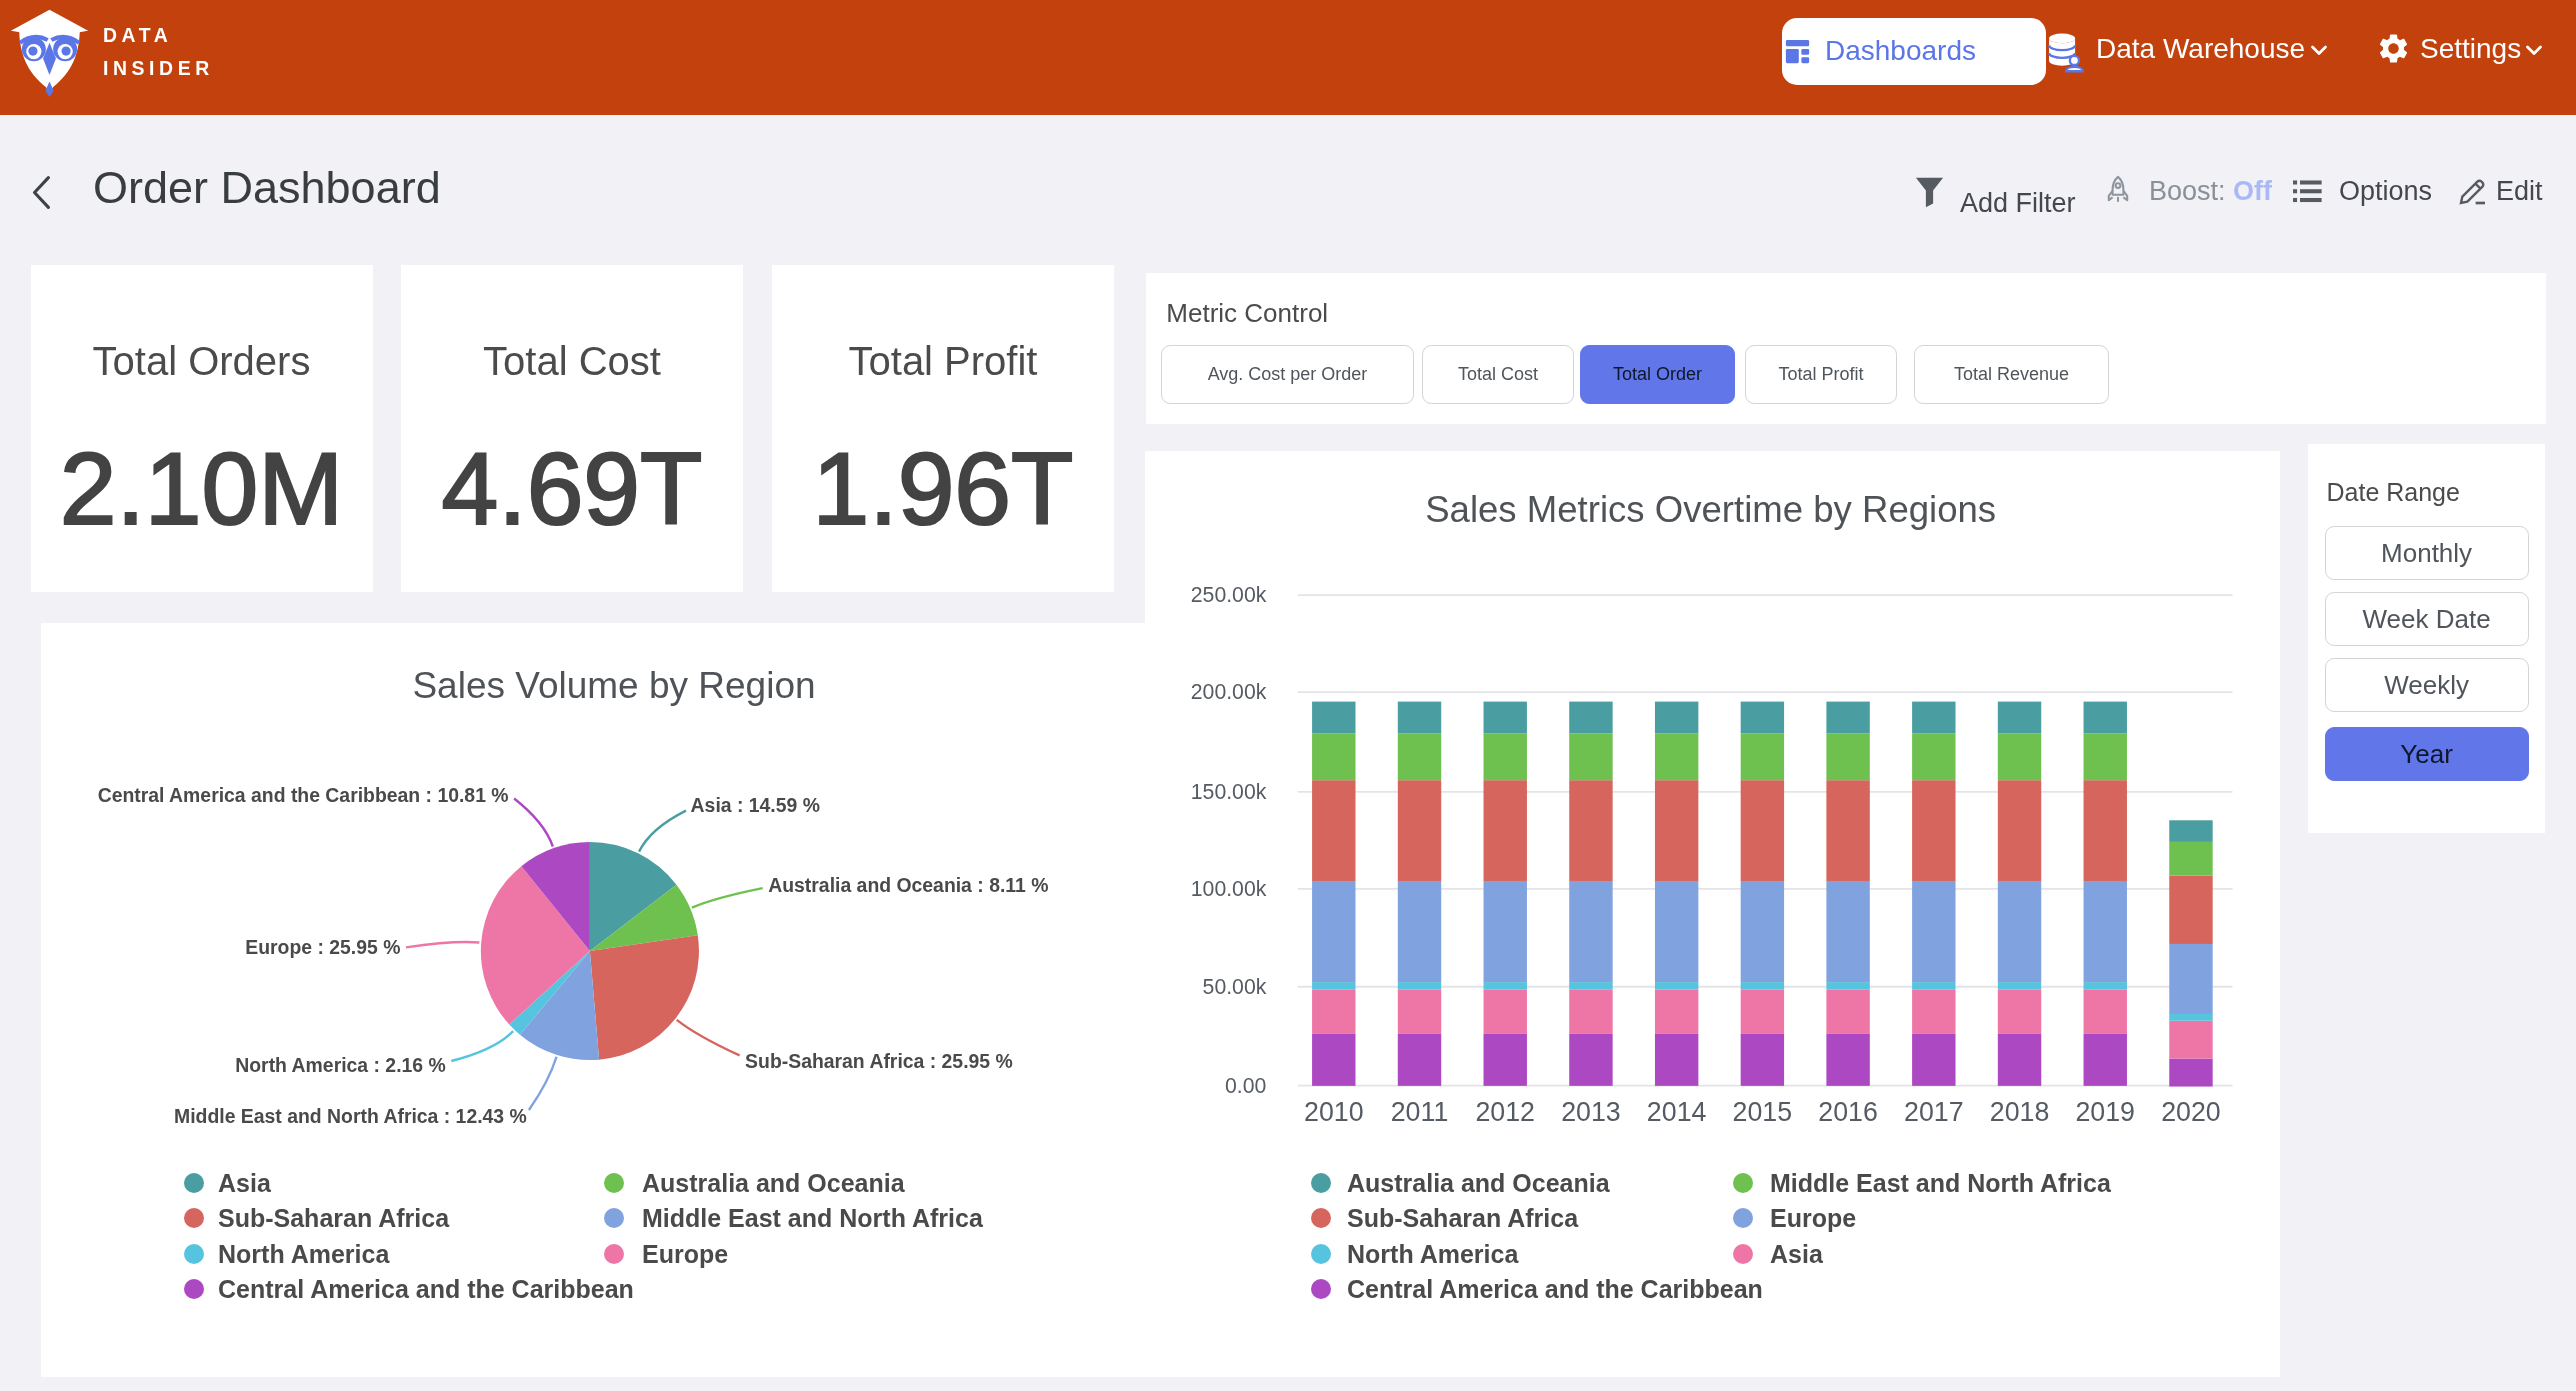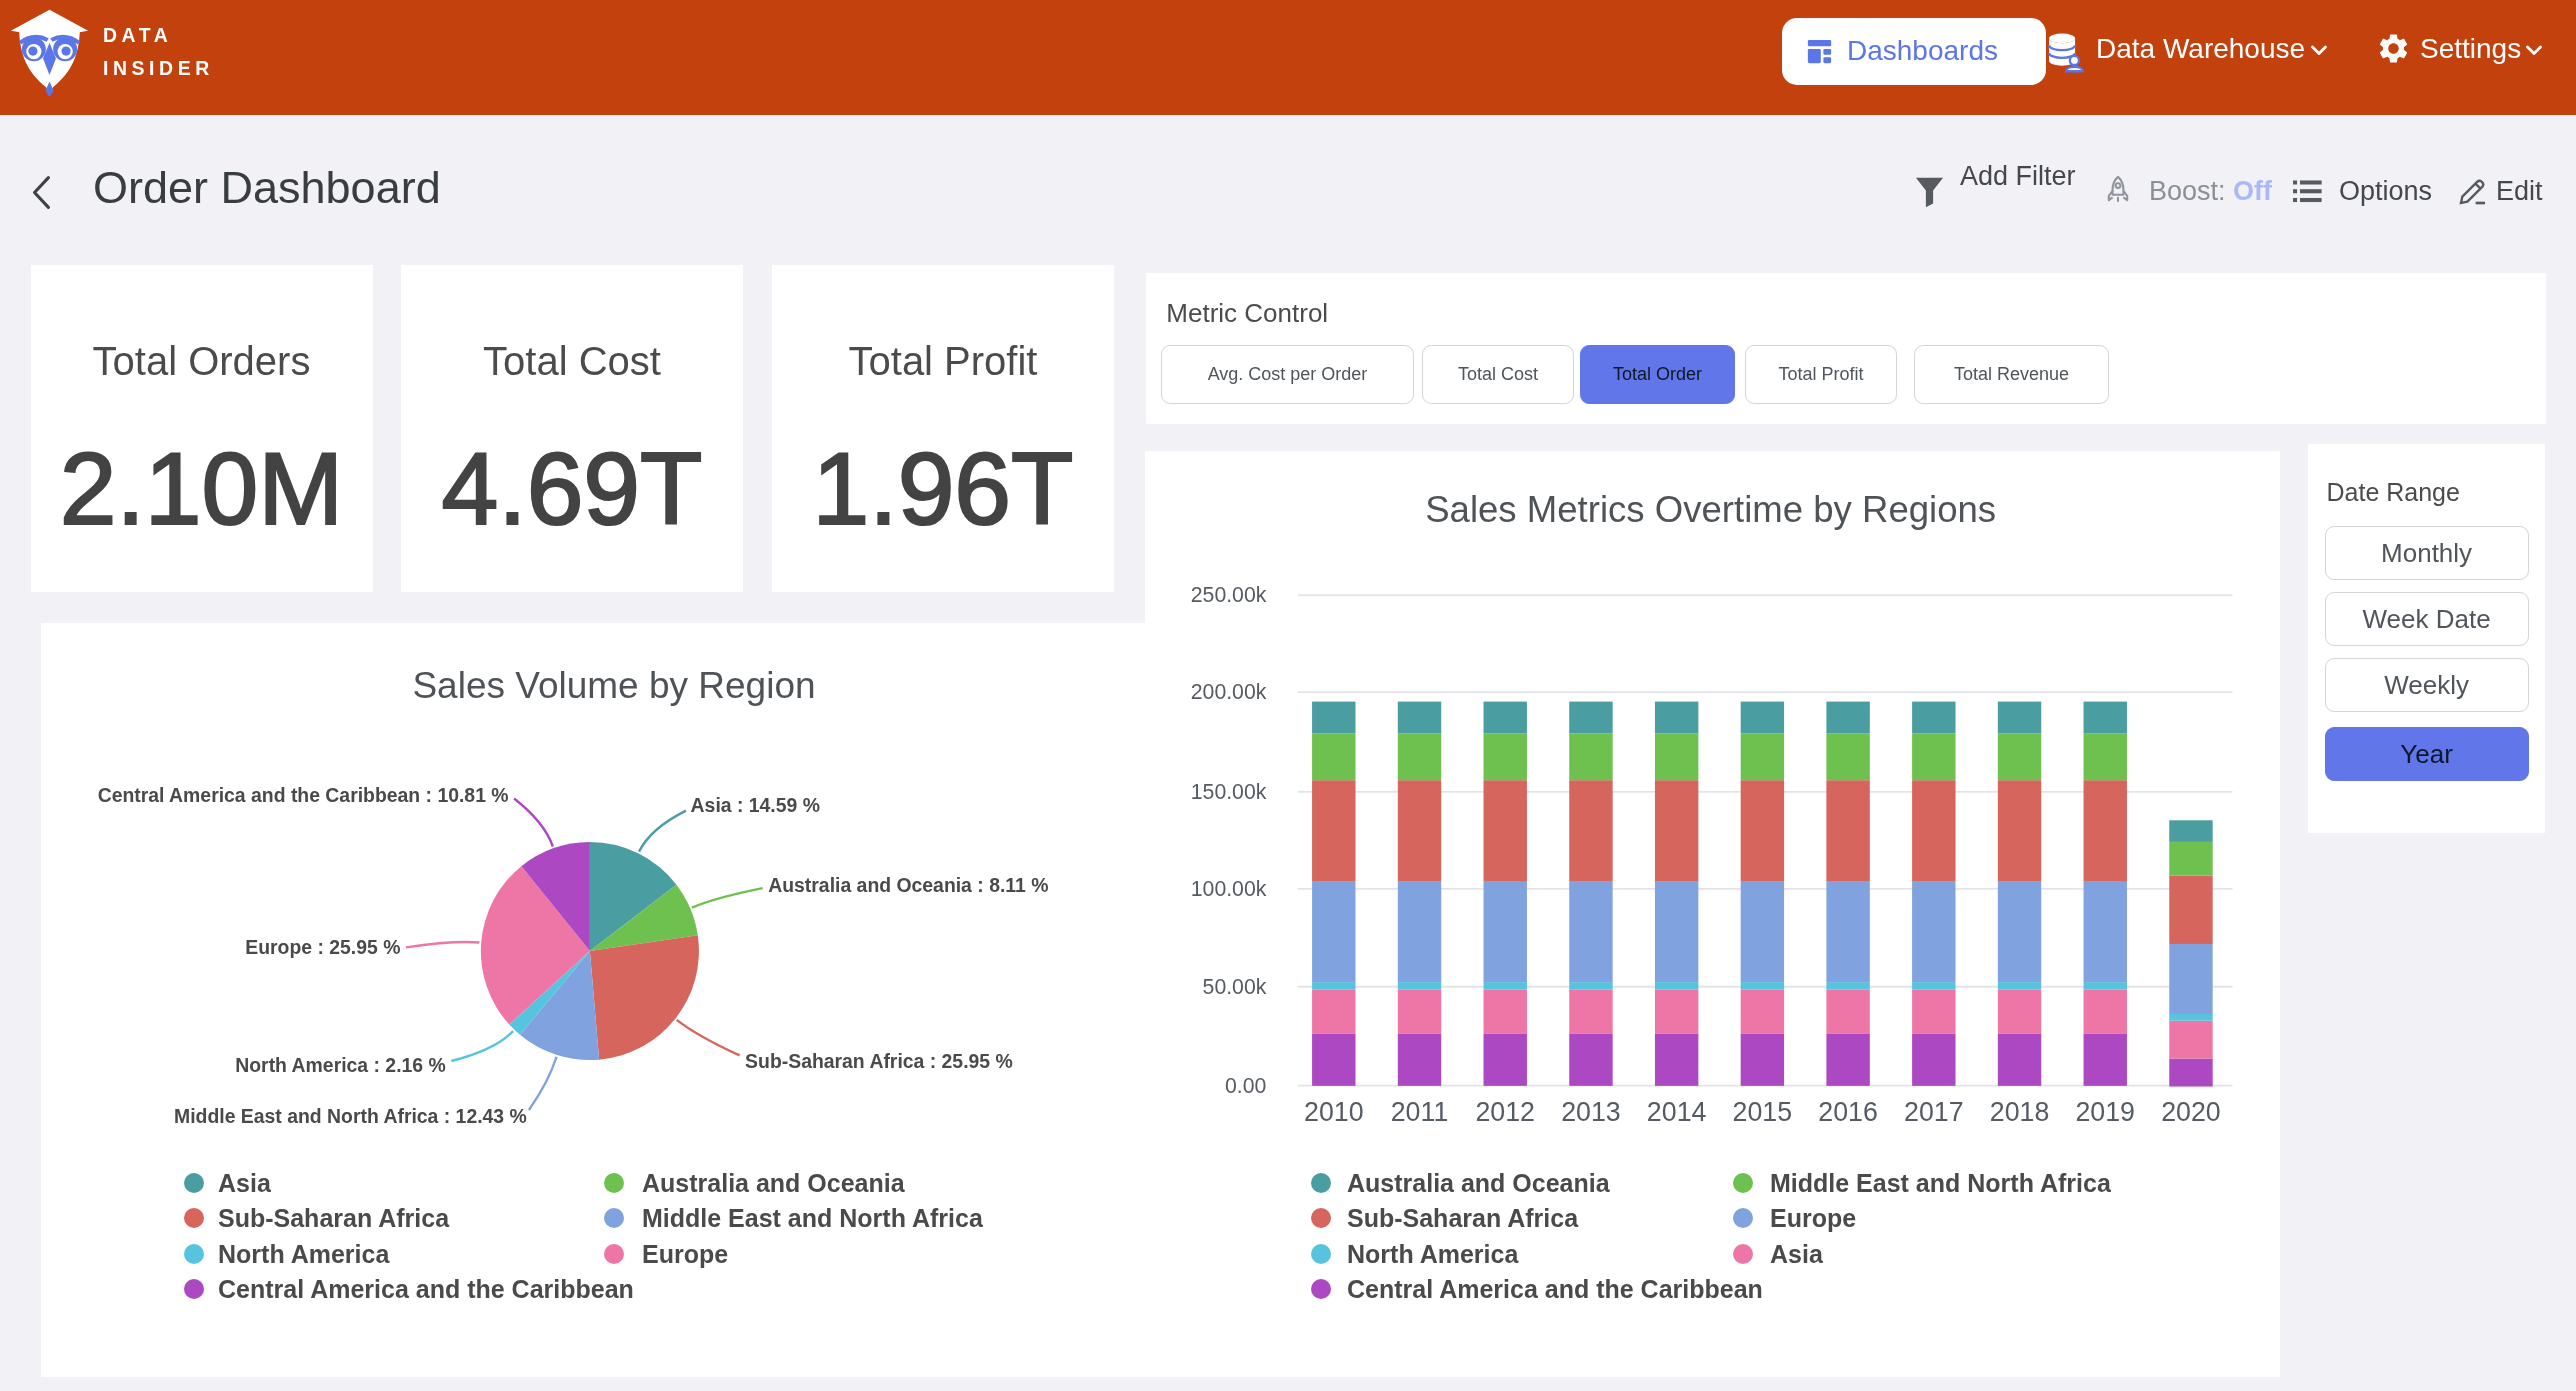--- a/index.html
+++ b/index.html
@@ -18,21 +18,21 @@
 <circle cx="29" cy="49.5" r="8.3" fill="#fff"></circle>
 <circle cx="63" cy="49.5" r="8.3" fill="#fff"></circle>
 <circle cx="28" cy="49" r="5" fill="#5b76e7"></circle>
 <circle cx="64" cy="49" r="5" fill="#5b76e7"></circle>
 <path d="M44 37 Q29 29 14 40" fill="none" stroke="#5b76e7" stroke-width="4.5"></path>
 <path d="M48 37 Q63 29 78 40" fill="none" stroke="#5b76e7" stroke-width="4.5"></path>
 <polygon points="46,40 53,57 46,75 39,57" fill="#5b76e7"></polygon>
 <polygon points="46,82 50.5,92 46,99 41.5,92" fill="#5b76e7"></polygon>
 </svg>
   <div class="abs" style="left:103px;top:19.4px;color:#fff;font-weight:bold;font-size:19.4px;letter-spacing:4.6px;line-height:33px">DATA<br>INSIDER</div>
-  <div class="abs" style="left:1782px;top:17.6px;width:264px;height:67px;background:#fff;border-radius:15px;display:flex;align-items:center;padding-left:22px;gap:12px">
+  <div class="abs" style="left:1782px;top:17.6px;width:264px;height:67px;background:#fff;border-radius:15px;display:flex;align-items:center;gap:12px">
     <svg width="31" height="31" viewBox="0 0 24 24" style="flex:0 0 auto">
         <g fill="#5b76e7">
           <rect x="3" y="3" width="18" height="5" rx="1"></rect>
           <rect x="3" y="10" width="10" height="11" rx="1"></rect>
           <rect x="15" y="10" width="6" height="4.5" rx="1"></rect>
           <rect x="15" y="16.5" width="6" height="4.5" rx="1"></rect>
         </g>
       </svg>
       <span style="color:#5b76e7;font-size:28px">Dashboards</span>
   </div>
@@ -57,21 +57,21 @@
       </svg></div>
 </div>
 
 <svg width="28" height="37" viewBox="0 0 30 40" style="position:absolute;left:27px;top:174px">
     <path d="M23 4 L8 20 L23 36" fill="none" stroke="#3e4246" stroke-width="3.4" stroke-linecap="round" stroke-linejoin="round"></path>
   </svg>
 <div class="abs" style="left:93px;top:190px;transform:translateY(-54%);font-size:45px;color:#3a3d40">Order Dashboard</div>
 <div class="abs" style="left:1914px;top:175px"><svg width="31" height="35" viewBox="0 0 24 26">
       <path d="M1.5 1.5 H22.5 L14.8 11.5 V21.5 L9.2 24.5 V11.5 Z" fill="#565b61"></path>
     </svg></div>
-<div class="abs" style="left:1960px;top:176px;transform:translateY(-50%);font-size:27px;color:#44484e">Add Filter</div>
+<div class="abs" style="left:1960px;top:203px;transform:translateY(-50%);font-size:27px;color:#44484e">Add Filter</div>
 <div class="abs" style="left:2105px;top:175px"><svg width="26" height="33" viewBox="0 0 24 30">
       <g fill="none" stroke="#8e959d" stroke-width="1.9" stroke-linejoin="round">
         <path d="M12 1.5 C15.5 4.5 17 9 17 13.5 L17 18 L7 18 L7 13.5 C7 9 8.5 4.5 12 1.5 Z"></path>
         <circle cx="12" cy="9.5" r="2.2"></circle>
         <path d="M7 14.5 L3.5 19 L3.5 23 L7 20.5"></path>
         <path d="M17 14.5 L20.5 19 L20.5 23 L17 20.5"></path>
         <path d="M12 20 L12 24.5"></path>
       </g>
     </svg></div>
 <div class="abs" style="left:2149px;top:191px;transform:translateY(-50%);font-size:27px;color:#8a9097">Boost: <span style="color:#a9b9f8;font-weight:bold">Off</span></div>

